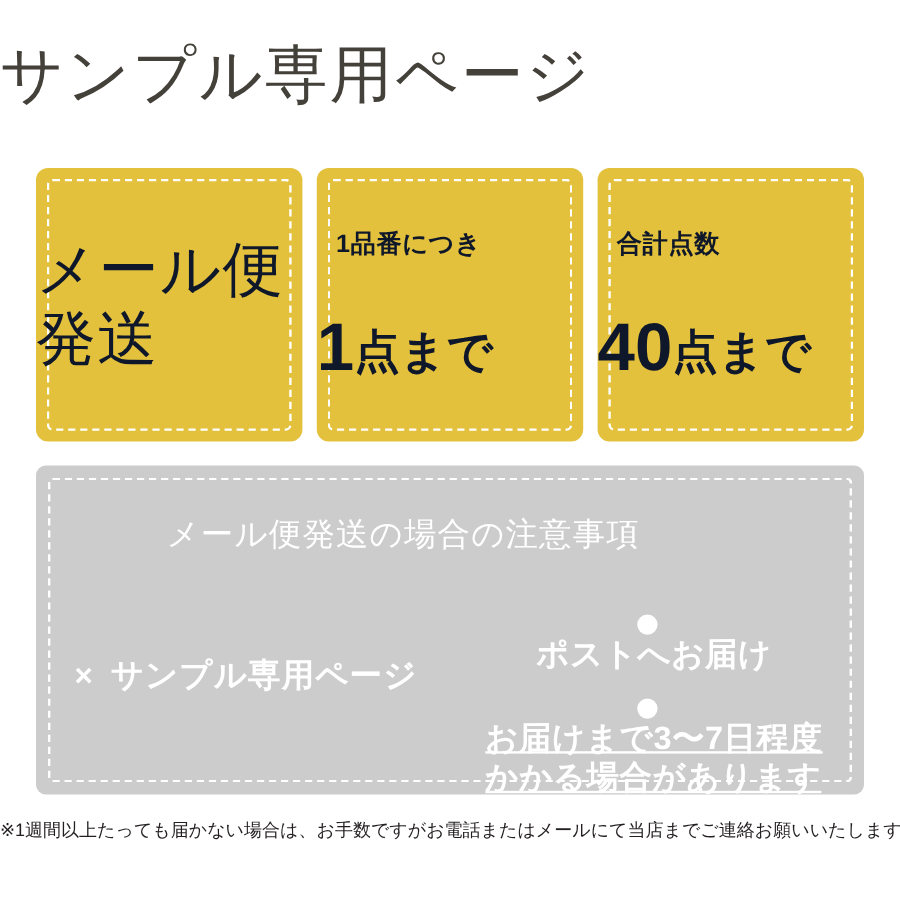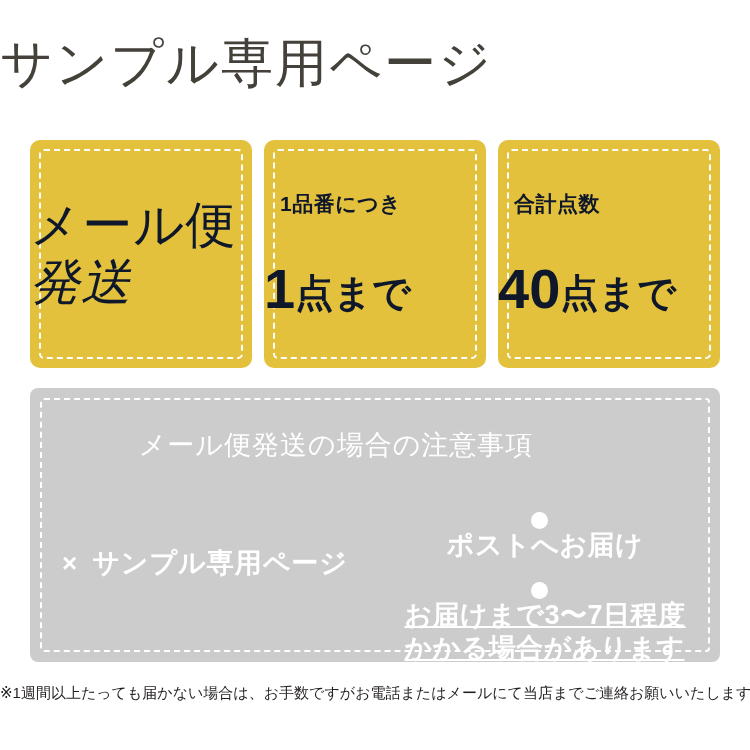--- a/index.html
+++ b/index.html
@@ -80,21 +80,20 @@
     font-size: 50px;
     line-height: 56px;
     font-weight: 400;
     letter-spacing: 1px;
   }
   .card-mail .line2 {
     font-size: 50px;
     line-height: 58px;
     font-weight: 400;
     letter-spacing: 1px;
-    font-style: italic;
   }
 
   
   .card-count .label {
     font-size: 21px;
     line-height: 26px;
     font-weight: 700;
     letter-spacing: 0.5px;
     margin-bottom: 44px;
     padding-left: 16px;

